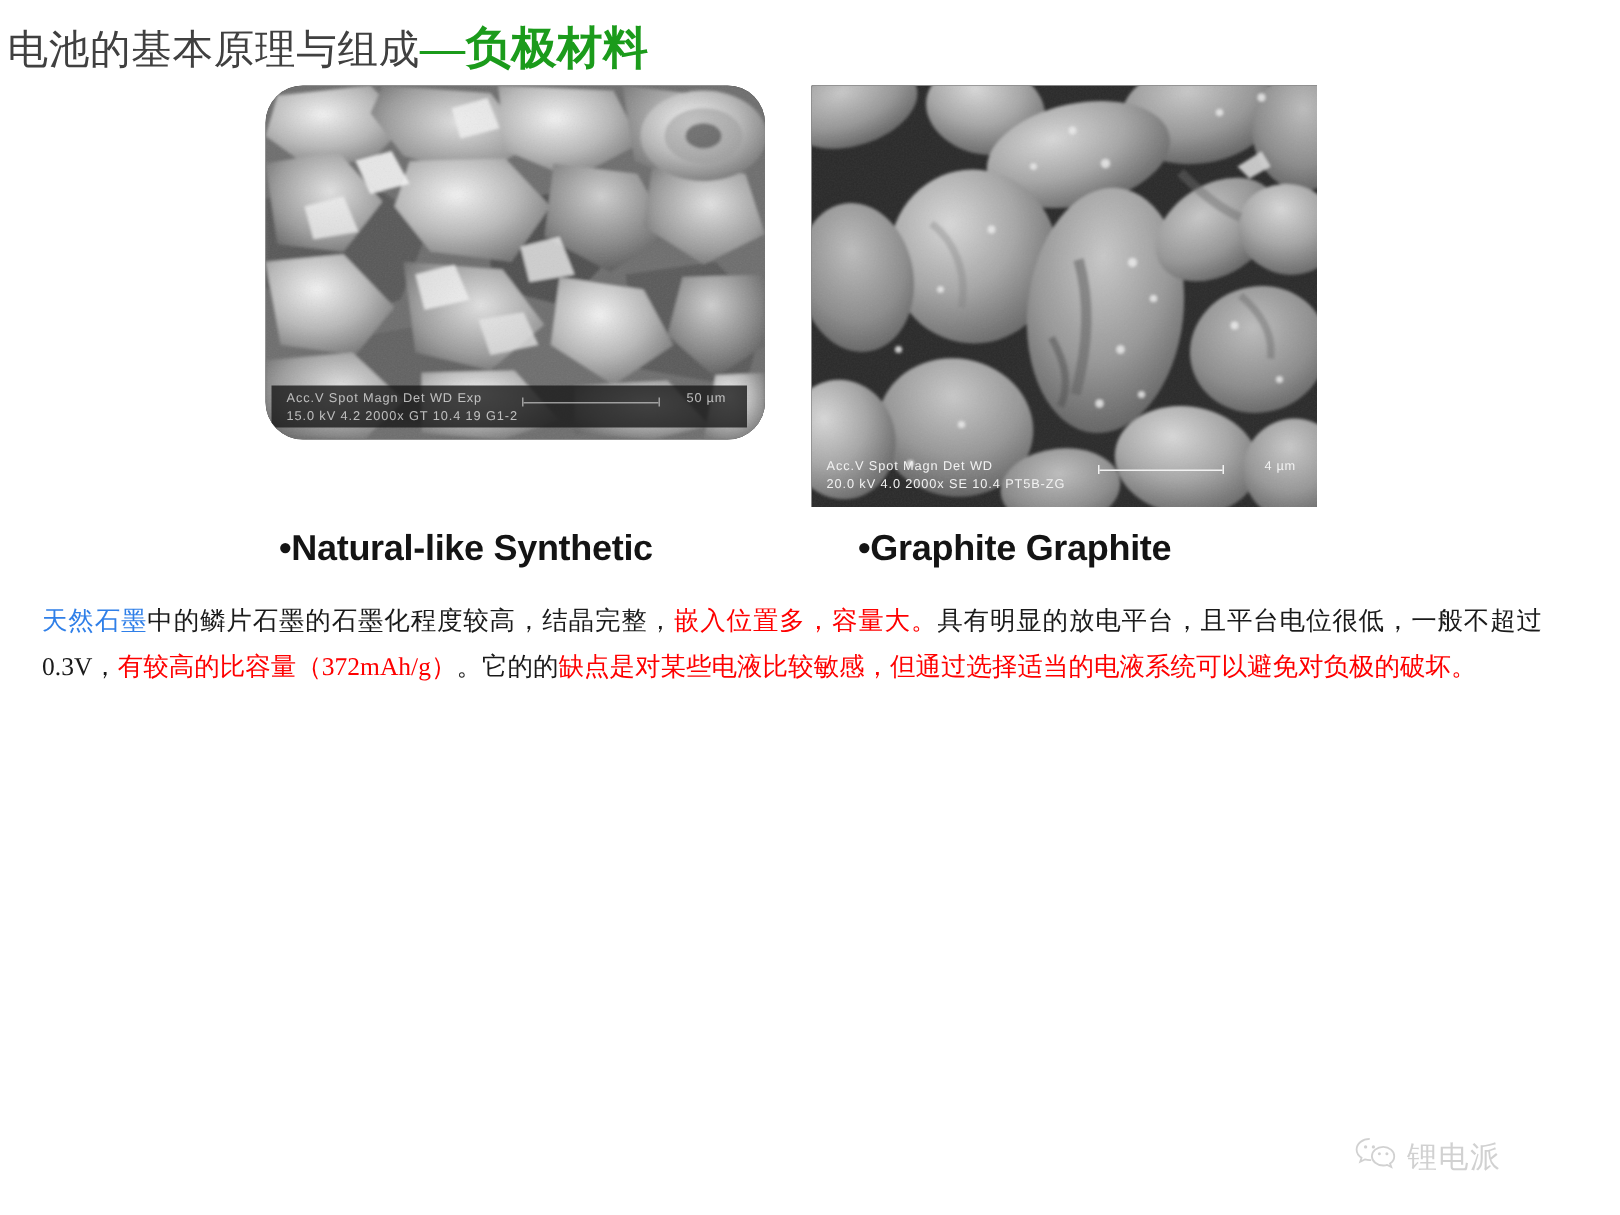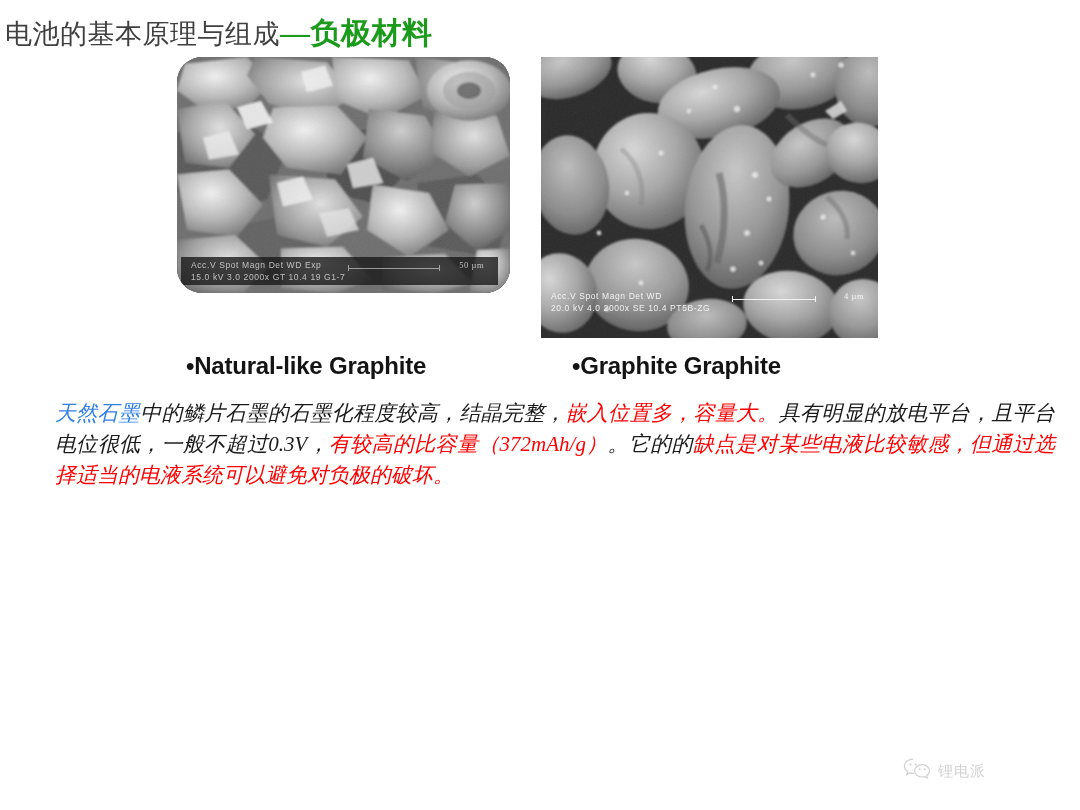--- a/index.html
+++ b/index.html
@@ -62,21 +62,21 @@
     width: 100%;
     height: 100%;
     display: block;
   }
 
   
   .sem-infobar {
     position: absolute;
     left: 0;
     right: 0;
-    bottom: 20px;
+    bottom: 6px;
     height: 30px;
     font-family: "Liberation Sans", sans-serif;
     color: #f2f2f2;
     pointer-events: none;
   }
   #sem-left .sem-infobar {
     background: rgba(25,25,25,0.80);
     bottom: 8px;
     left: 4px;
     right: 12px;
@@ -90,21 +90,21 @@
     letter-spacing: 0.6px;
   }
   .sem-infobar .row1 { top: 3px; }
   .sem-infobar .row2 { top: 15px; }
   .sem-infobar .scale-label {
     position: absolute;
     right: 14px;
     font-size: 8.5px;
     letter-spacing: 0.5px;
   }
-  .sem-infobar .scale-label.r1 { top: 3px; font-family: Liberation Serif, serif; }
+  .sem-infobar .scale-label.r1 { top: 3px; }
   .sem-infobar .scalebar {
     position: absolute;
     top: 8px;
     right: 62px;
     width: 82px;
     height: 6px;
     border-left: 1.5px solid #f2f2f2;
     border-right: 1.5px solid #f2f2f2;
   }
   .sem-infobar .scalebar::after {
@@ -133,29 +133,28 @@
     color: #141414;
     white-space: nowrap;
     letter-spacing: -0.2px;
   }
   #caption-left  { left: 186px; top: 352px; }
   #caption-right { left: 572px; top: 352px; }
 
   
   #body-text {
     position: absolute;
-    left: 55px;
+    left: 28px;
     top: 398px;
     width: 1000px;
-    font-size: 21px;
+    font-size: 17px;
     line-height: 31px;
     color: #1a1a1a;
     text-align: justify;
     text-justify: inter-character;
-    font-style: italic;
   }
   #body-text p {
     margin: 0;
     padding: 0;
   }
   #body-text p.para-gap {
     margin-top: 20px;
   }
   .c-blue { color: #2f7fe8; }
   .c-red  { color: #fe0000; }
@@ -167,21 +166,21 @@
     position: absolute;
     left: 902px;
     top: 757px;
     display: flex;
     align-items: center;
     gap: 6px;
     opacity: 0.45;
   }
   #watermark .wm-text {
     font-family: "Liberation Sans", "DejaVu Sans", sans-serif;
-    font-size: 15px;
+    font-size: 20px;
     color: #9a9a9a;
     letter-spacing: 1px;
     white-space: nowrap;
   }
 </style>
 </head>
 <body>
 
 <div id="slide-title">
   <span class="t-main">电池的基本原理与组成</span><span class="t-accent">—负极材料</span>
@@ -250,21 +249,21 @@
 
       <ellipse cx="292" cy="40" rx="42" ry="36" fill="url(#flakeA)"></ellipse>
       <ellipse cx="292" cy="40" rx="26" ry="22" fill="#9a9a9a" opacity="0.55"></ellipse>
       <ellipse cx="292" cy="40" rx="12" ry="10" fill="#3f3f3f" opacity="0.6"></ellipse>
     </g>
     <rect width="333" height="281" filter="url(#grainL)" opacity="0.5"></rect>
   </svg>
 
   <div class="sem-infobar">
     <div class="row row1">Acc.V   Spot Magn    Det  WD  Exp</div>
-    <div class="row row2">15.0 kV 3.0  2000x   GT  10.4 19    G1-7</div>
+    <div class="row row2">15.0 kV 4.2  2000x   GT  10.4 19    G1-2</div>
     <div class="scalebar"></div>
     <div class="scale-label r1">50 µm</div>
   </div>
 </div>
 
 <div class="sem-figure" id="sem-right">
   <svg class="sem-canvas" viewBox="0 0 337 281" preserveAspectRatio="none">
     <defs>
       <radialGradient id="grainA" cx="38%" cy="30%" r="72%">
         <stop offset="0%" stop-color="#d8d8d8"></stop>
@@ -345,21 +344,21 @@
   </svg>
 
   <div class="sem-infobar">
     <div class="row row1">Acc.V   Spot Magn    Det  WD</div>
     <div class="row row2">20.0 kV 4.0  2000x    SE  10.4  PT5B-ZG</div>
     <div class="scalebar"></div>
     <div class="scale-label r1">4 µm</div>
   </div>
 </div>
 
-<div class="caption" id="caption-left">•Natural-like Graphite</div>
+<div class="caption" id="caption-left">•Natural-like Synthetic</div>
 <div class="caption" id="caption-right">•Graphite Graphite</div>
 
 <div id="body-text">
     <p><span class="c-blue">天然石墨</span><span class="c-black">中的鳞片石墨的石墨化程度较高，结晶完整，</span><span class="c-red">嵌入位置多，容量大。</span><span class="c-black">具有明显的放电平台，且平台电位很低，一般不超过0.3V，</span><span class="c-red">有较高的比容量（372mAh/g）</span><span class="c-black">。它的的</span><span class="c-red">缺点是对某些电液比较敏感，但通过选择适当的电液系统可以避免对负极的破坏。</span></p>
   </div>
 
 <div id="watermark">
   <span>
     <svg width="30" height="24" viewBox="0 0 30 24">
       <g fill="none" stroke="#9a9a9a" stroke-width="1.2">

